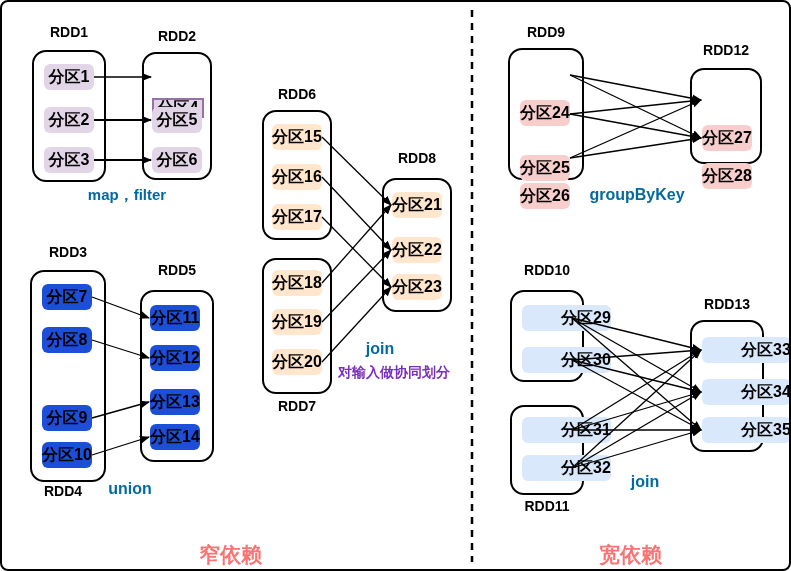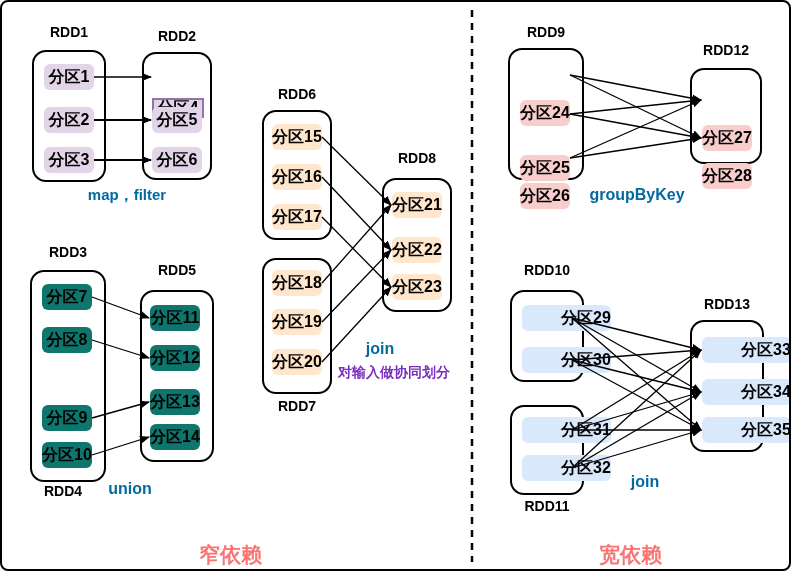--- a/index.html
+++ b/index.html
@@ -1,21 +1,21 @@
 <!DOCTYPE html>
 <html><head>
 <meta charset="utf-8">
 <style>
   html,body{margin:0;padding:0;background:#fff;font-family:"Liberation Sans","DejaVu Sans",sans-serif;}
   .canvas{position:relative;width:791px;height:571px;box-sizing:border-box;border:2px solid #000;border-radius:8px;background:#fff;overflow:hidden;}
   .container{position:absolute;border:2px solid #000;border-radius:14px;background:#fff;box-sizing:border-box;z-index:1;}
   .part{position:absolute;width:50px;height:26px;border-radius:6px;display:flex;align-items:center;justify-content:center;font-size:16px;font-weight:bold;color:#000;z-index:2;letter-spacing:0;}
   .part.selected{border:2px solid #9673A6;border-radius:0;width:52px;height:20px;box-sizing:border-box;margin-top:36px;}
   .c-purple{background:#E1D5E7;}
-  .c-green{background:#0f766e;}
+  .c-green{background:#1d4ed8;}
   .c-orange{background:#FFE6CC;}
   .c-pink{background:#F8CECC;margin-top:38px;}
   .c-blue{background:#DAE8FC;padding-left:39px;}
   .rdd-title{position:absolute;font-size:14px;font-weight:bold;color:#000;text-align:center;z-index:2;}
   .op-label{position:absolute;font-weight:bold;color:#0369a1;text-align:center;z-index:2;font-size:16px;}
   .op-note{position:absolute;font-weight:bold;color:#7B2FBE;text-align:center;z-index:2;font-size:14px;}
   .section-label{position:absolute;font-size:21px;font-weight:bold;color:#FB7373;z-index:2;}
   #edges-svg{position:absolute;left:0;top:0;z-index:5;pointer-events:none;}
 </style>
 </head>

